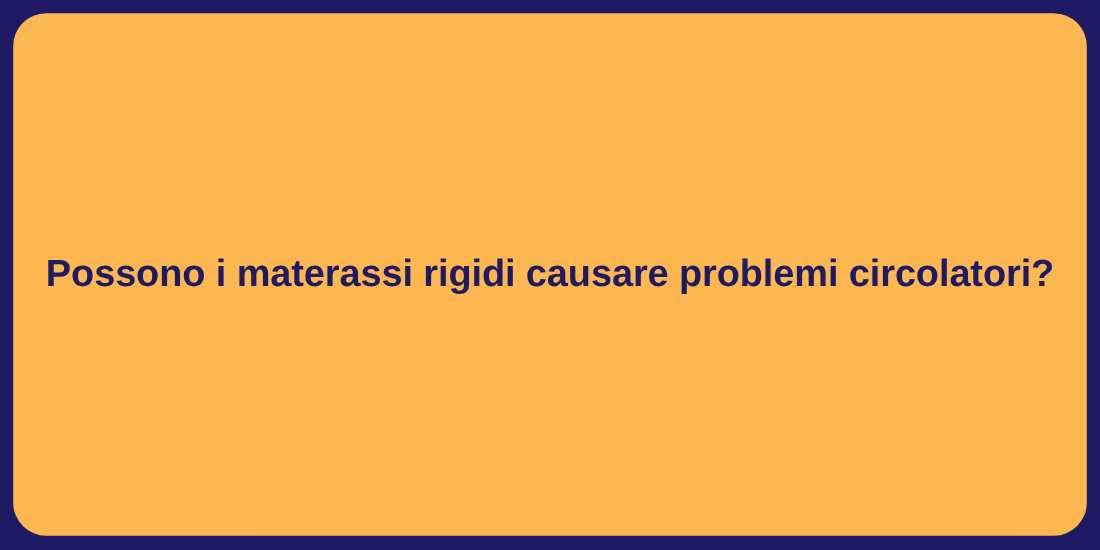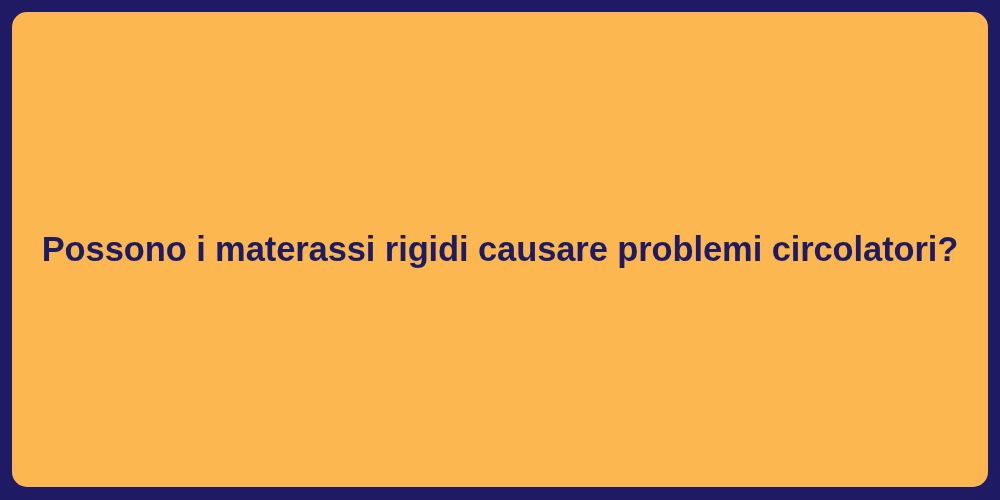--- a/index.html
+++ b/index.html
@@ -23,21 +23,21 @@
     background: #1e1a64;
     padding: 12px 12px 13px 12px;
   }
 
   
   #banner-card {
     box-sizing: border-box;
     width: 100%;
     height: 100%;
     background: #fdb751;
-    border-radius: 15px;
+    border-radius: 30px;
     display: flex;
     align-items: center;
     justify-content: center;
     text-align: center;
     padding: 0 40px;
   }
 
   #banner-heading {
     margin: 0;
     color: #1e1a64;

